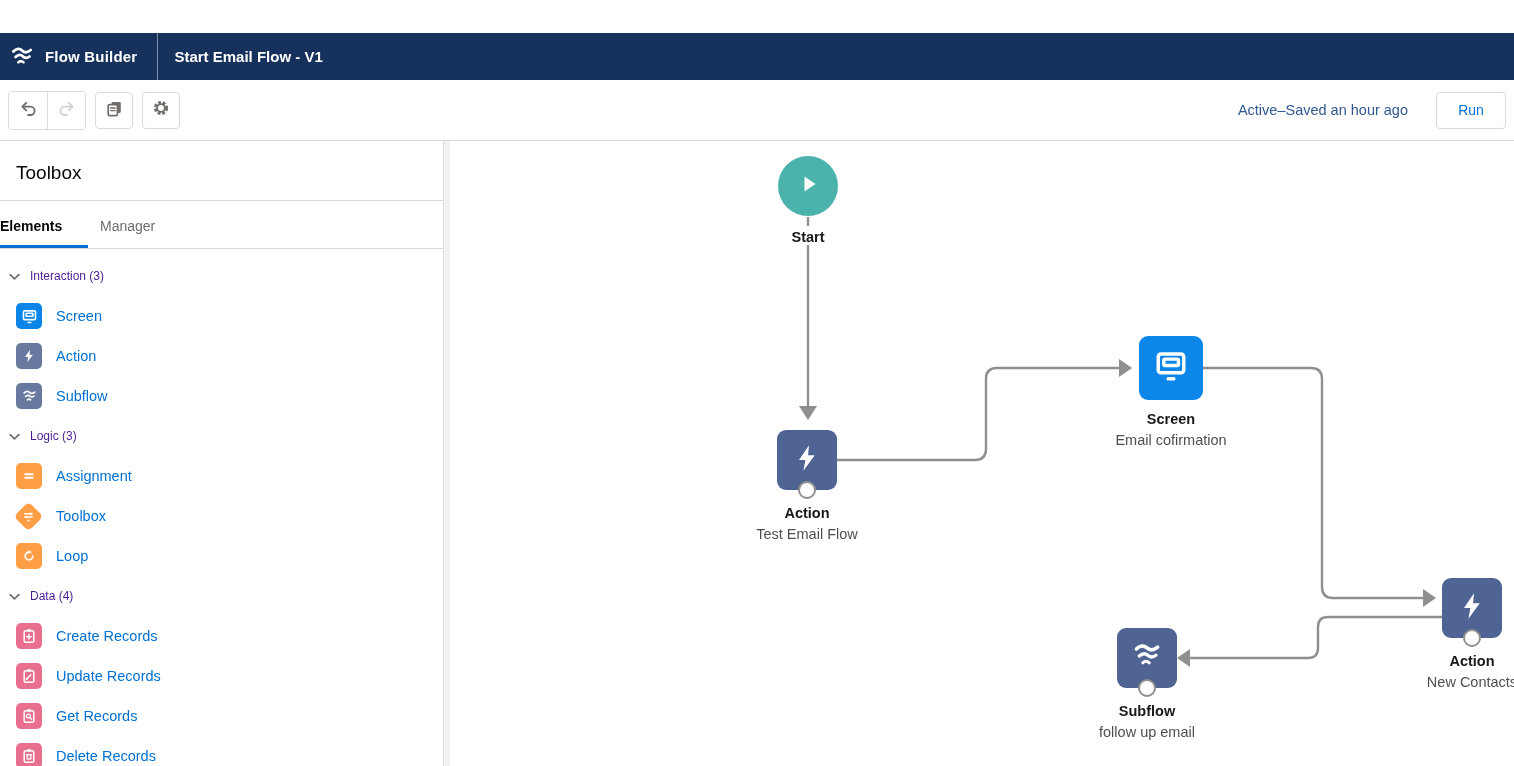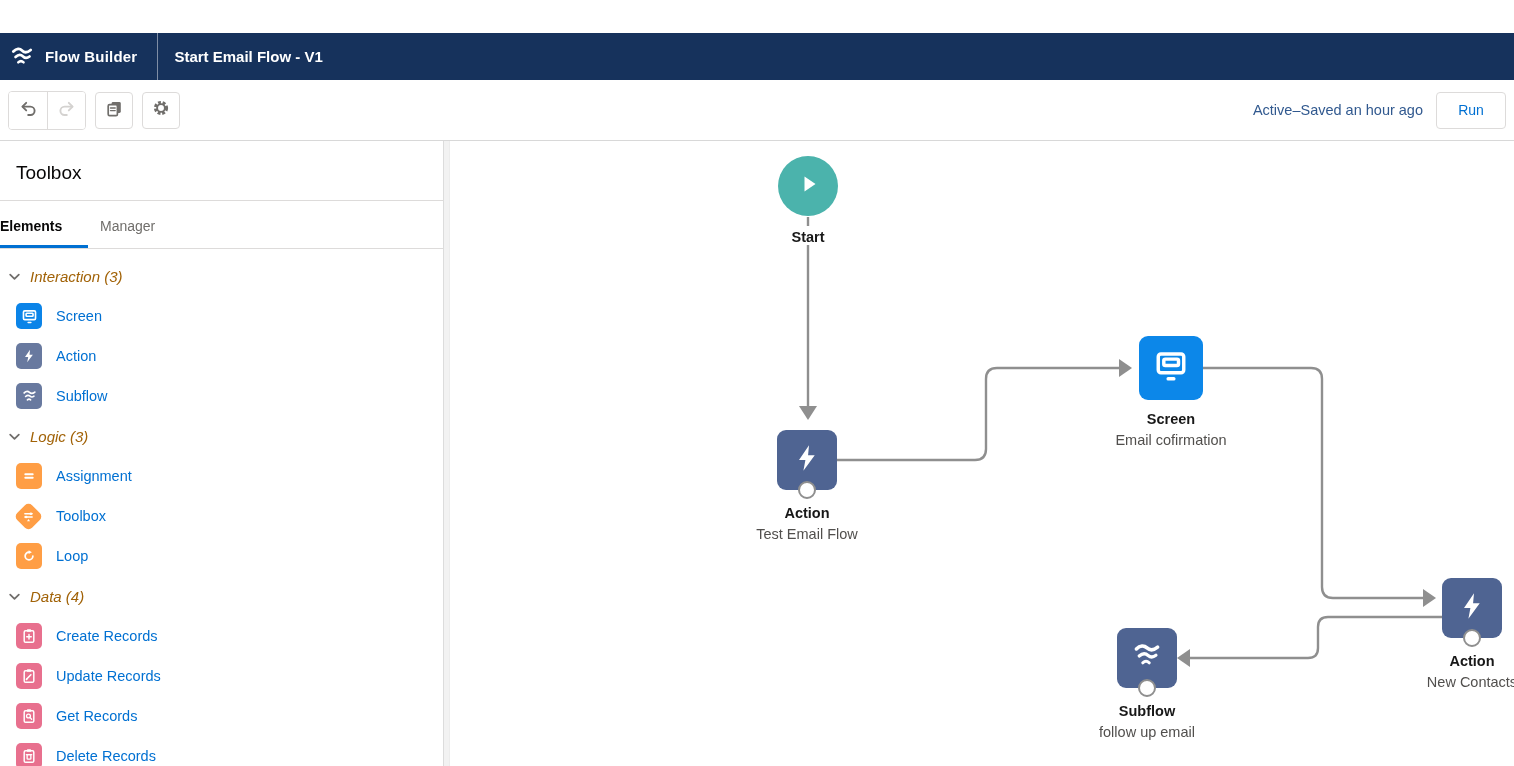--- a/index.html
+++ b/index.html
@@ -13,41 +13,41 @@
   .navbar .nav-divider { width: 1px; height: 47px; background: rgba(255,255,255,.45); margin-left: 20px; }
   .navbar .flow-title { color: #fff; font-size: 15px; font-weight: bold; margin-left: 16px; }
 
   
   .toolbar { height: 61px; background: #fff; border-bottom: 1px solid #d8d8d8; display: flex; align-items: center; padding: 0 8px; }
   .btn-group { display: flex; border: 1px solid #dddbda; border-radius: 4px; overflow: hidden; background: #fff; }
   .tb-btn { width: 38px; height: 37px; background: #fff; display: flex; align-items: center; justify-content: center; border: 1px solid #dddbda; border-radius: 4px; cursor: pointer; }
   .btn-group .tb-btn { border: none; border-radius: 0; }
   .btn-group .tb-btn + .tb-btn { border-left: 1px solid #dddbda; }
   .tb-sep { width: 9px; }
-  .toolbar-right { margin-left: auto; display: flex; align-items: center; }
+  .toolbar-right { margin-left: auto; display: flex; align-items: center; gap: 15px; }
   .status-text { color: #31598f; font-size: 14.5px; margin-right: 13px; }
   .run-btn { width: 70px; height: 37px; background: #fff; border: 1px solid #dddbda; border-radius: 4px; color: #0070d2; font-size: 14px; font-family: "Liberation Sans", sans-serif; cursor: pointer; }
 
   
   .main { display: flex; height: 657px; }
   .sidebar { width: 444px; border-right: 1px solid #dcdcdc; background: #fff; flex: none; }
   .gutter { width: 6px; background: #f2f2f2; border-right: 1px solid #ececec; flex: none; }
   .canvas { position: relative; flex: 1; background: #fff; overflow: hidden; }
 
   
   .toolbox-title { font-size: 19px; color: #080707; padding: 21px 16px 16px 16px; }
   .sidebar-divider { height: 1px; background: #dddbda; }
   .tabs { display: flex; height: 48px; border-bottom: 1px solid #dddbda; align-items: flex-end; }
   .tab { font-size: 14px; padding-bottom: 14px; text-align: left; cursor: pointer; }
   .tab.active { width: 88px; font-weight: bold; color: #080707; border-bottom: 3px solid #0070d2; padding-bottom: 11px; }
   .tab.inactive { color: #706e6b; padding-left: 12px; padding-right: 12px; }
   .toolbox-list { padding-top: 7px; }
   .section-header { height: 40px; display: flex; align-items: center; cursor: pointer; }
   .section-chevron { margin-left: 8px; width: 14px; display: flex; }
-  .section-label { margin-left: 8px; font-size: 15px; color: #a16207; font-style: italic; }
+  .section-label { margin-left: 8px; font-size: 12px; color: #4c1d95; }
   .element-row { height: 40px; display: flex; align-items: center; cursor: pointer; }
   .icon-tile { width: 26px; height: 26px; border-radius: 5px; margin-left: 16px; display: flex; align-items: center; justify-content: center; flex: none; }
   .tile-blue   { background: #0b84e8; }
   .tile-slate  { background: #68799f; }
   .tile-orange { background: #ff9e45; }
   .tile-pink   { background: #e8708e; }
   .tile-diamond { width: 21px; height: 21px; border-radius: 5px; margin-left: 18px; transform: rotate(45deg); }
   .tile-diamond svg { transform: rotate(-45deg); }
   .element-label { margin-left: 14px; font-size: 14.5px; color: #0070d2; }
   .tile-diamond + .element-label { margin-left: 17px; }

